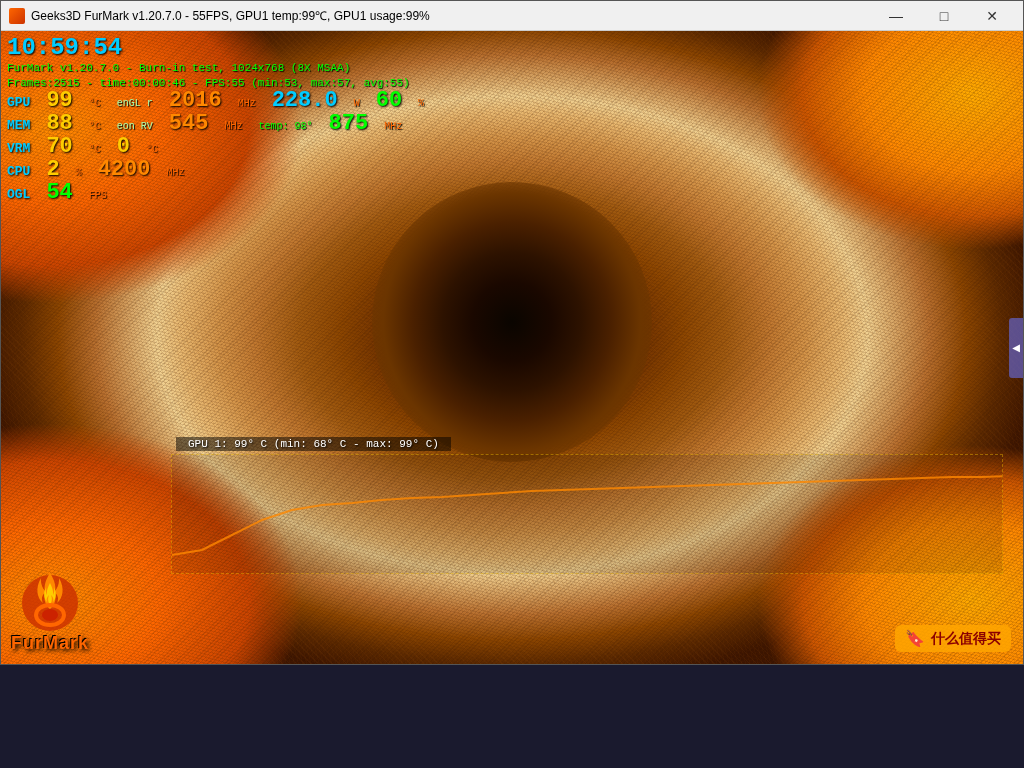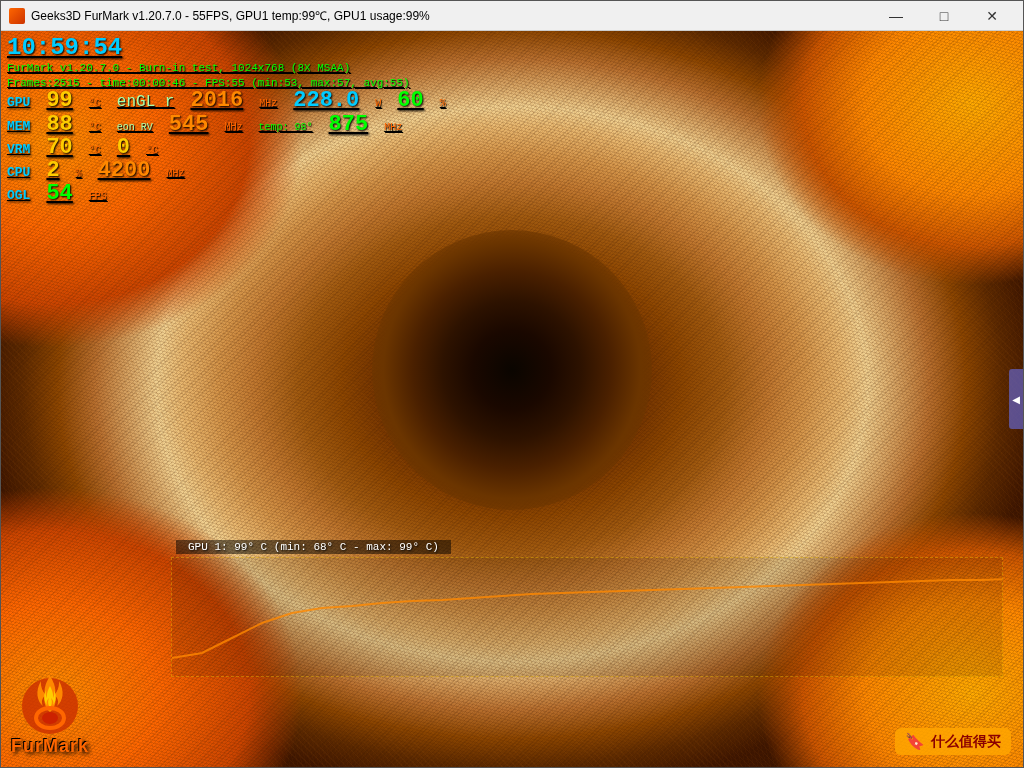--- a/index.html
+++ b/index.html
@@ -7,21 +7,21 @@
       width: 1024px;
       height: 768px;
       overflow: hidden;
       font-family: 'Segoe UI', Arial, sans-serif;
       background: #1a1a2e;
     }
 
     
     .window {
       width: 1024px;
-      height: 768px;
+      height: 665px;
       display: flex;
       flex-direction: column;
       border: 1px solid #555;
     }
 
     .titlebar {
       height: 30px;
       background: #f0f0f0;
       display: flex;
       align-items: center;
@@ -132,21 +132,20 @@
     }
 
     
     .hud {
       position: absolute;
       top: 0;
       left: 0;
       right: 16px;
       padding: 4px 6px;
       background: rgba(0,0,0,0.0);
-      text-decoration: underline;
     }
 
     .time-display {
       font-size: 24px;
       font-weight: bold;
       color: #00ccff;
       text-shadow: 1px 1px 2px #000;
       font-family: 'Courier New', monospace;
       line-height: 1.1;
     }
@@ -312,21 +311,21 @@
 
       <div class="time-display">10:59:54</div>
 
       <div class="info-line">FurMark v1.20.7.0 - Burn-in test, 1024x768 (8X MSAA)</div>
       <div class="info-line">Frames:2515 - time:00:00:46 - FPS:55 (min:53, max:57, avg:55)</div>
 
       <div class="hud-row hud-section">
         <span class="stat-label">GPU</span>
         <span class="stat-value">99</span>
         <span class="stat-unit">°C</span>
-        <span class="info-line" style="color:#aaffaa; font-size:16px;">
+        <span class="info-line" style="color:#aaffaa; font-size:10px;">
           <span>enGL r</span>
         </span>
         <span class="stat-value orange">2016</span>
         <span class="stat-unit">MHz</span>
         <span class="stat-value cyan">228.0</span>
         <span class="stat-unit">W</span>
         <span class="stat-value green">60</span>
         <span class="stat-unit">%</span>
       </div>
 

